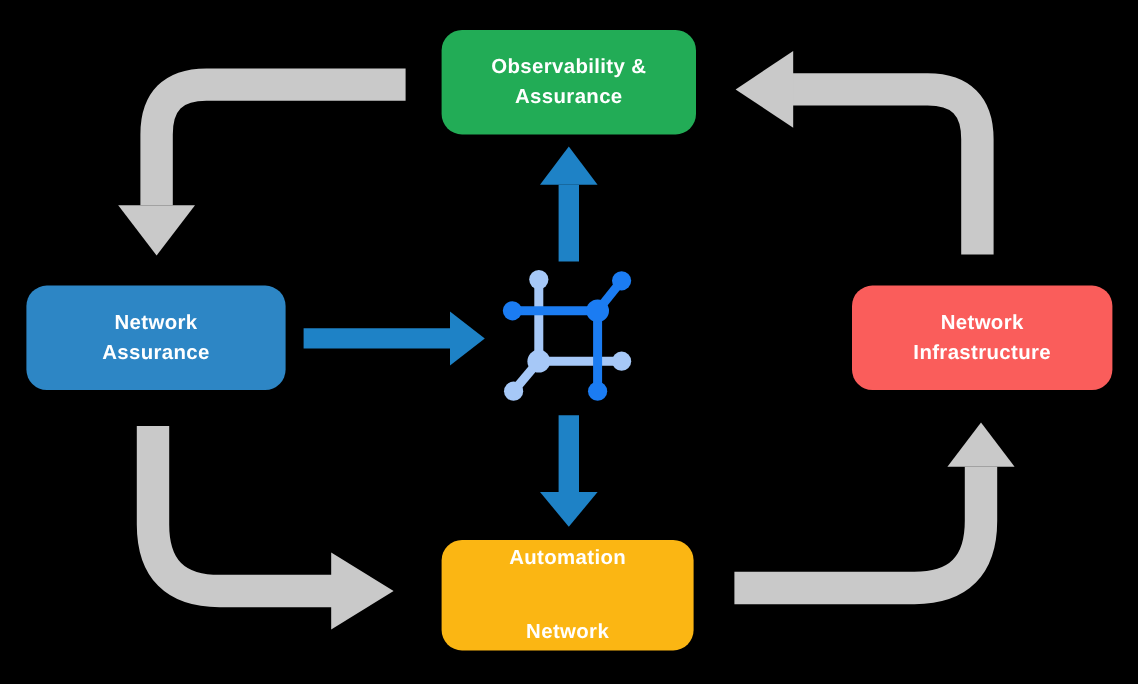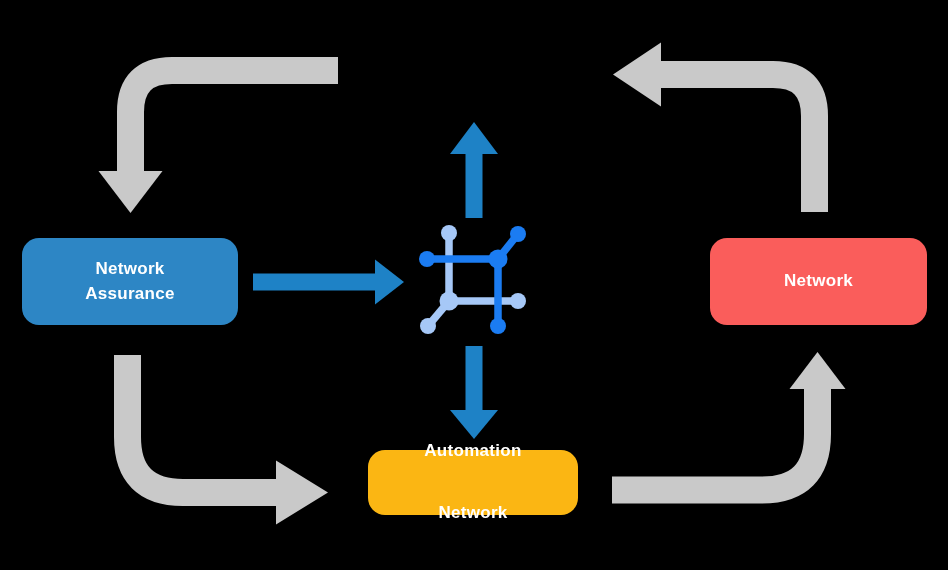--- a/index.html
+++ b/index.html
@@ -26,21 +26,21 @@
     font-size: 17px;
     font-weight: 700;
     letter-spacing: 0.3px;
     line-height: 1.45;
     text-align: center;
   }
   .box .line { white-space: nowrap; }
   #box-observability   { left: 368px; top: 25px;  width: 212px; height: 87px; }
   #box-operations      { left: 22px;  top: 238px; width: 216px; height: 87px; }
   #box-infrastructure  { left: 710px; top: 238px; width: 217px; height: 87px; }
-  #box-automation      { left: 368px; top: 450px; width: 210px; height: 65px; gap: 37px; }
+  #box-automation      { left: 368px; top: 450px; width: 210px; height: 92px; gap: 37px; }
   #center-icon { position: absolute; left: 417px; top: 224px; }
 </style>
 </head>
 <body>
 
 <div id="canvas" style="background: rgb(0, 0, 0);">
 
   <svg class="layer" width="948" height="570" viewBox="0 0 948 570">
 
     <g>
@@ -97,28 +97,33 @@
       <path d="M81 35 L101 10" stroke="#1B7CF2"></path>
     </g>
     <g stroke="none">
       <circle cx="10" cy="35" r="8" fill="#1B7CF2"></circle>
       <circle cx="81" cy="102" r="8" fill="#1B7CF2"></circle>
       <circle cx="101" cy="10" r="8" fill="#1B7CF2"></circle>
       <circle cx="81" cy="35" r="9.5" fill="#1B7CF2"></circle>
     </g>
   </svg>
 
+  <div class="box" id="box-observability" style="background: rgb(34, 172, 86);">
+    <div class="line">Observability &amp;</div>
+    <div class="line">Assurance</div>
+  </div>
 
   <div class="box" id="box-operations" style="background: rgb(45, 134, 197);">
     <div class="line">Network</div>
     <div class="line">Assurance</div>
   </div>
 
   <div class="box" id="box-infrastructure" style="background: rgb(250, 93, 91);">
     <div class="line">Network</div>
+    <div class="line">Infrastructure</div>
   </div>
 
   <div class="box" id="box-automation" style="background: rgb(251, 182, 19);">
     <div class="line">Automation</div>
     <div class="line">Network</div>
   </div>
 
 </div>
 
 </body></html>

